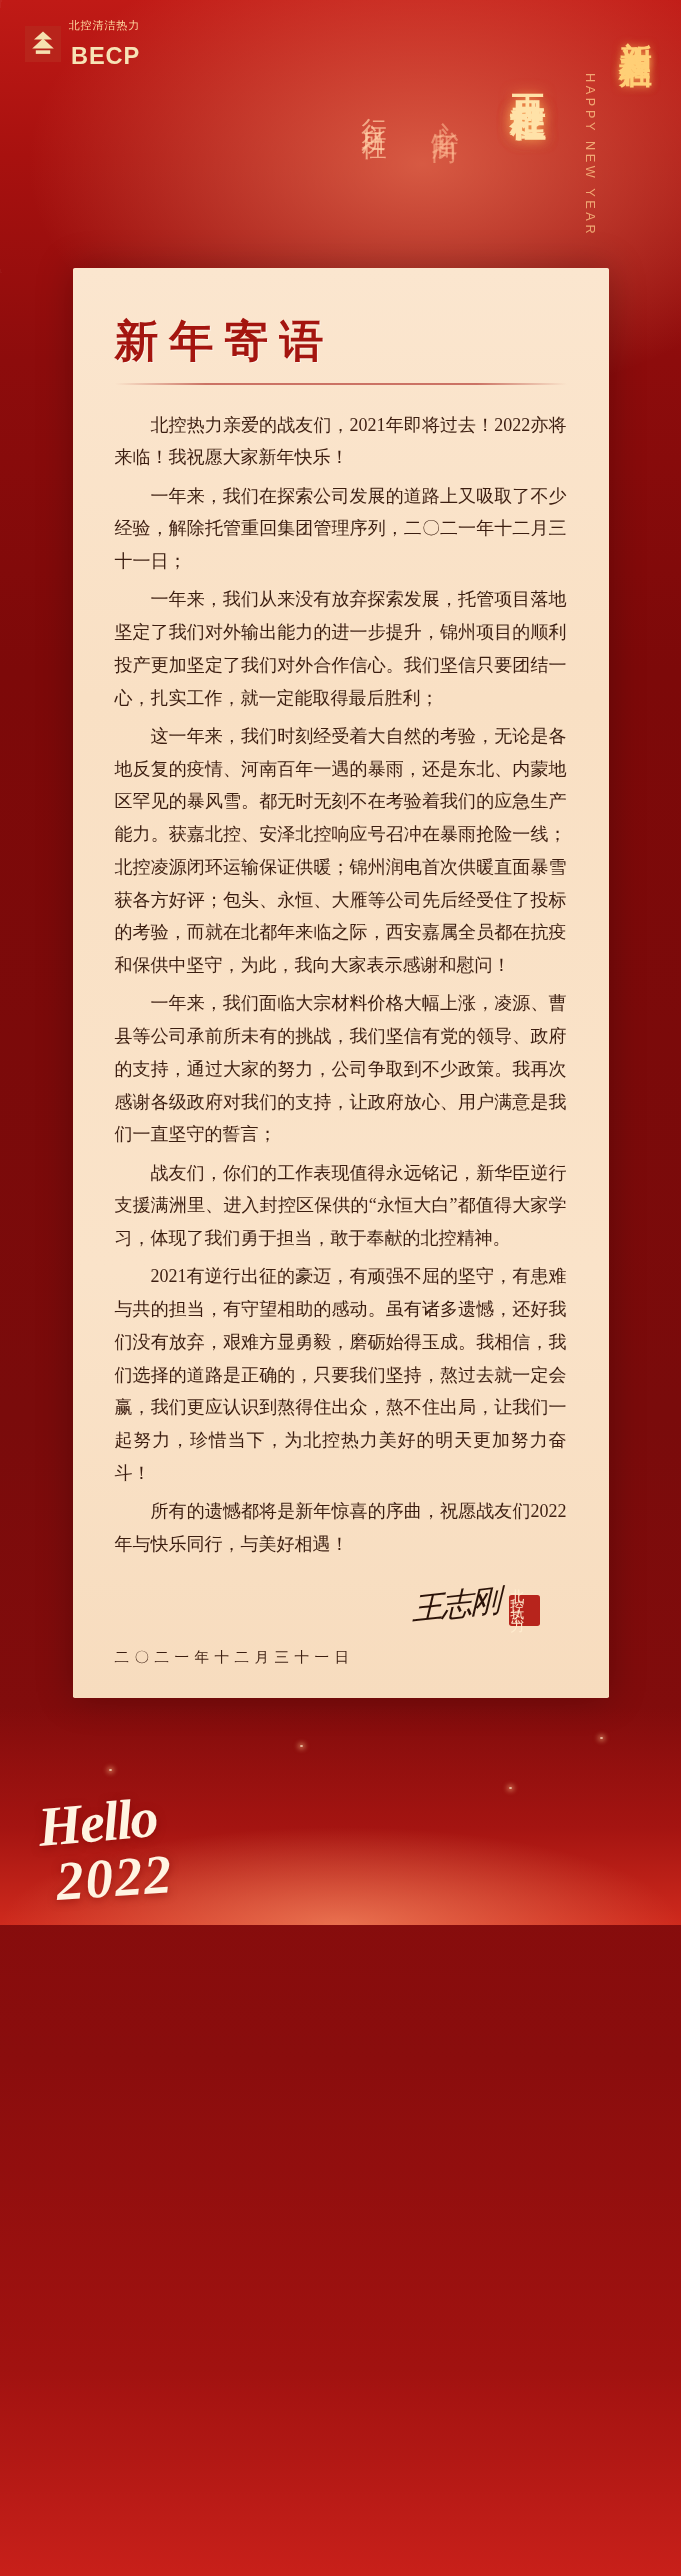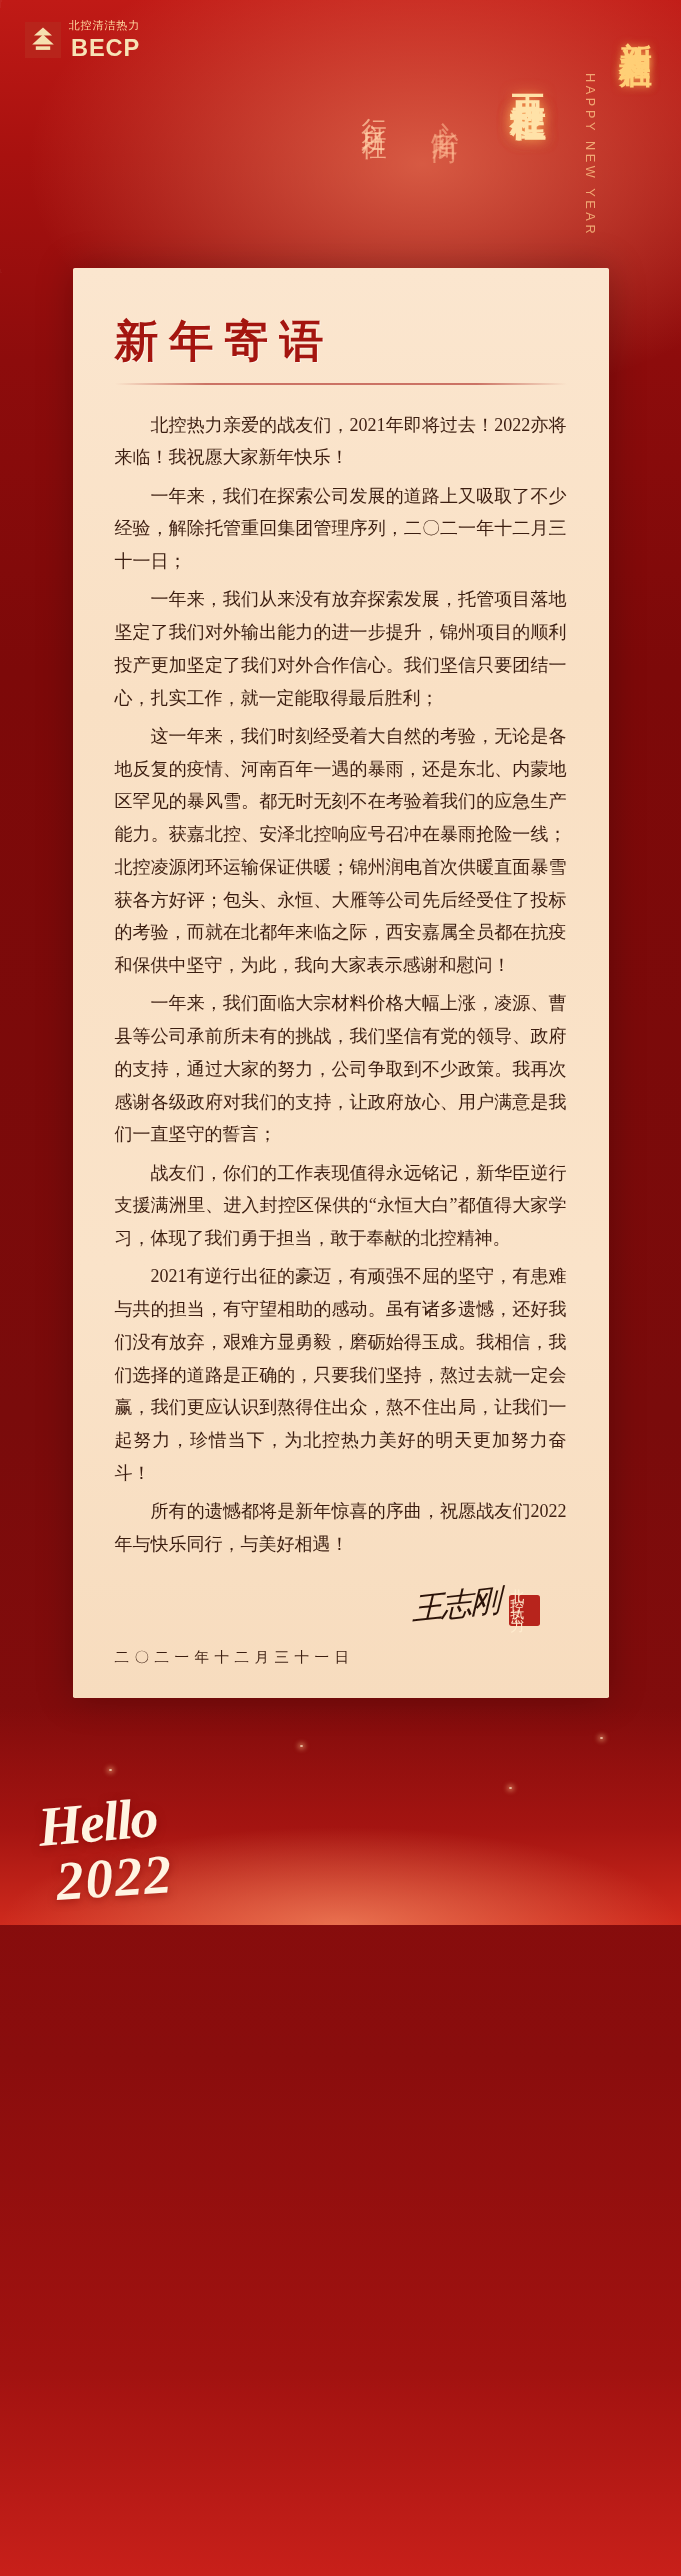--- a/index.html
+++ b/index.html
@@ -53,21 +53,21 @@
     display: flex;
     flex-direction: column;
     justify-content: center;
     line-height: 1;
   }
   .logo-cn {
     font-family: "Liberation Sans", sans-serif;
     font-size: 11px;
     color: #ffd9a0;
     letter-spacing: 0.9px;
-    margin-bottom: 6px;
+    margin-bottom: 14px;
   }
   .logo-en {
     font-family: "Liberation Sans", sans-serif;
     font-weight: bold;
     font-size: 23.6px;
     color: #f7e3b6;
     letter-spacing: 0.9px;
     text-align: right;
   }
   

